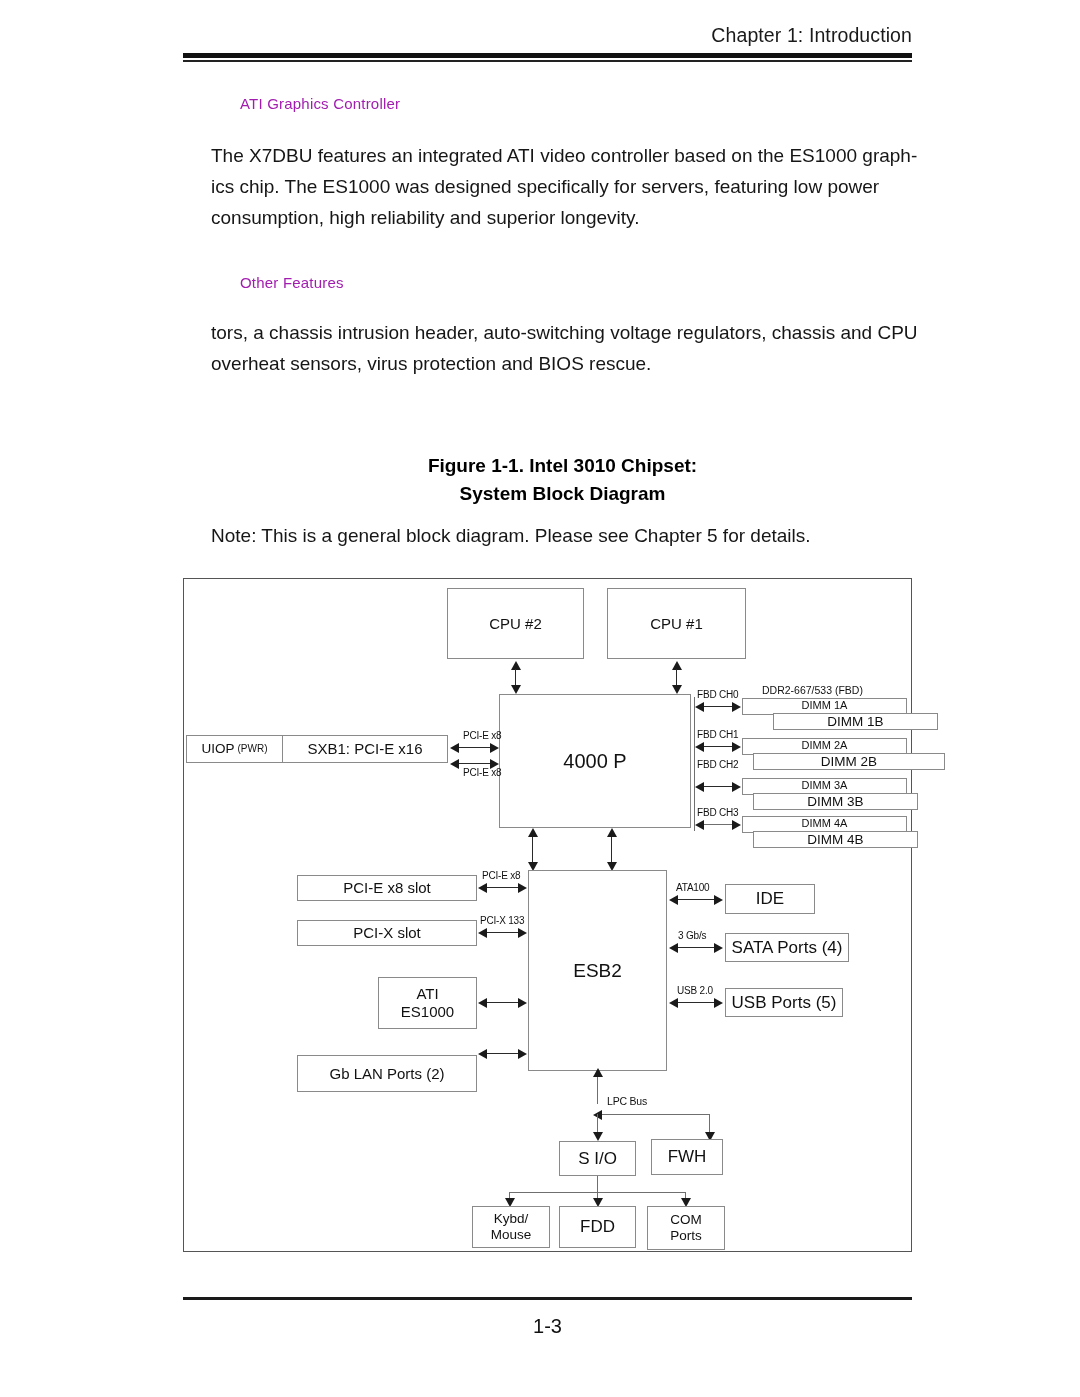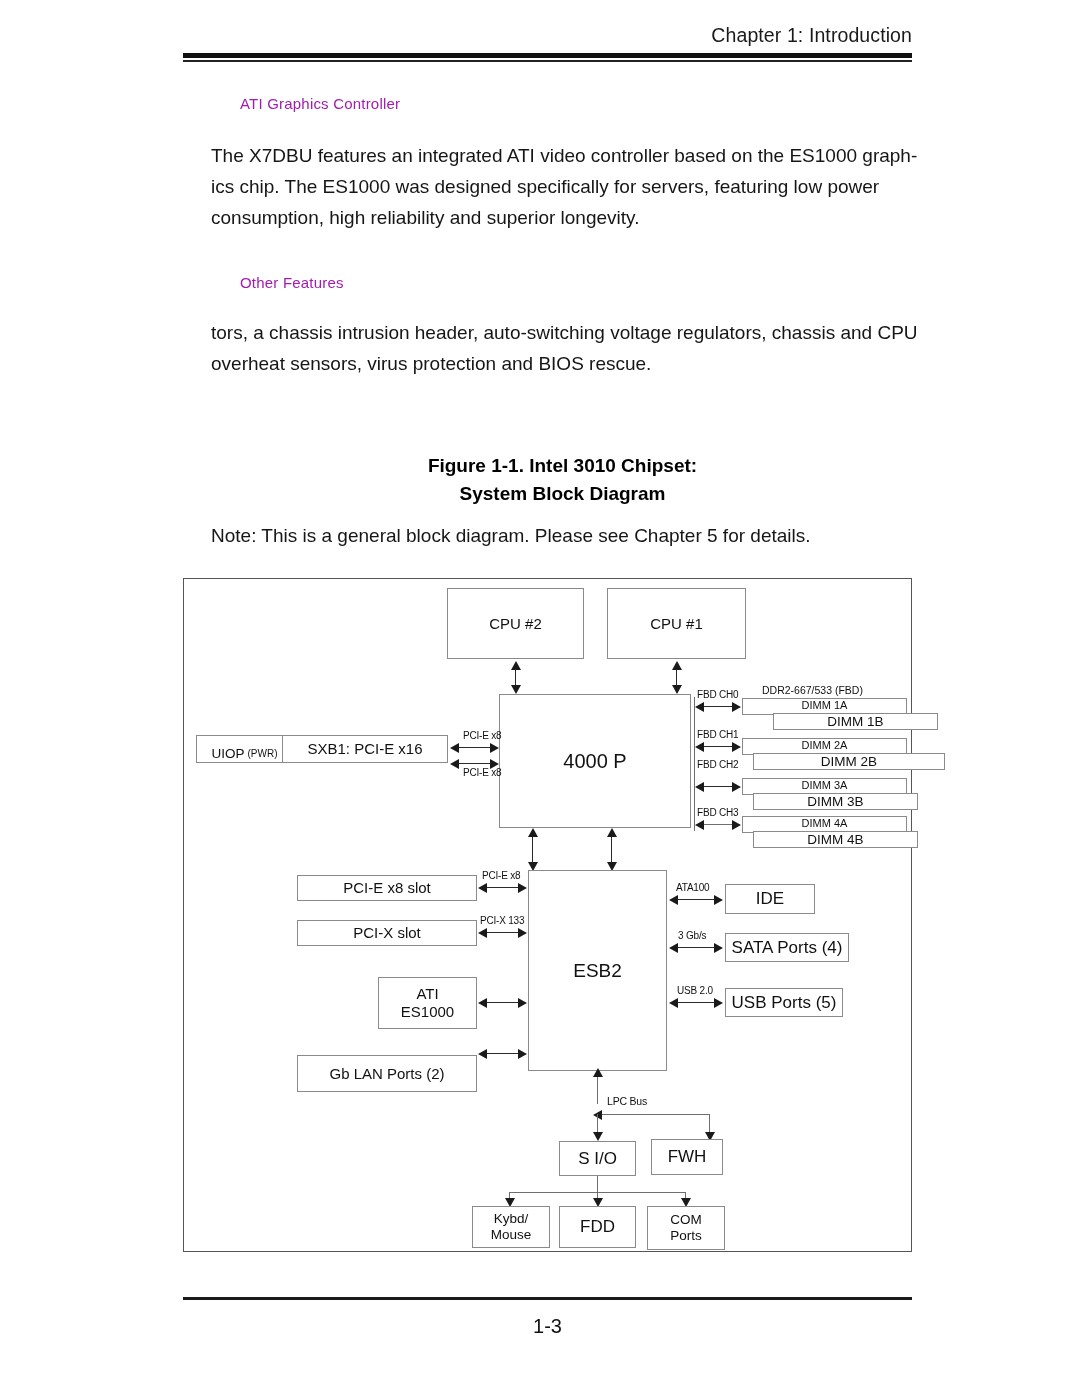--- a/index.html
+++ b/index.html
@@ -244,21 +244,21 @@
   <div class="ah ah-d" style="left:327px; top:106px;"></div>
 
   <div class="ah ah-u" style="left:488px; top:82px;"></div>
   <div class="vline" style="left:492px; top:90px; height:17px;"></div>
   <div class="ah ah-d" style="left:488px; top:106px;"></div>
 
   <div class="box" style="left:315px; top:115px; width:192px; height:134px; font-size:20px;">
     <span>4000 P</span>
   </div>
 
-  <div class="box small" id="uiop-box" style="left:12px; top:156px; width:96px; height:28px;align-items:flex-end;">
+  <div class="box small" id="uiop-box" style="left:2px; top:156px; width:96px; height:28px;">
     <span>UIOP</span>
       <span style="font-size:10px; margin-left:3px;">(PWR)</span>
   </div>
   <div class="box" style="left:98px; top:156px; width:166px; height:28px;">
     <span>SXB1: PCI-E x16</span>
   </div>
 
   <div class="clabel" style="left:279px; top:151px;">PCI-E x8</div>
   <div class="ah ah-l" style="left:266px; top:164px;"></div>
   <div class="hline" style="left:275px; top:168px; width:33px;"></div>

